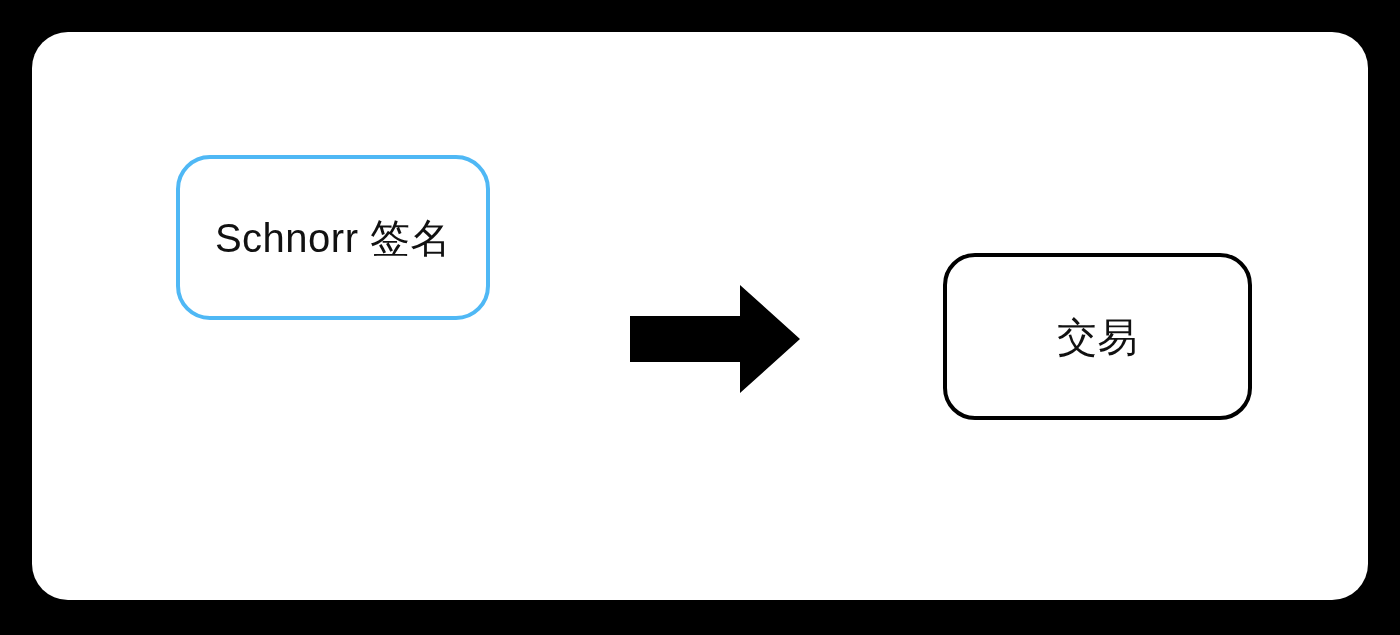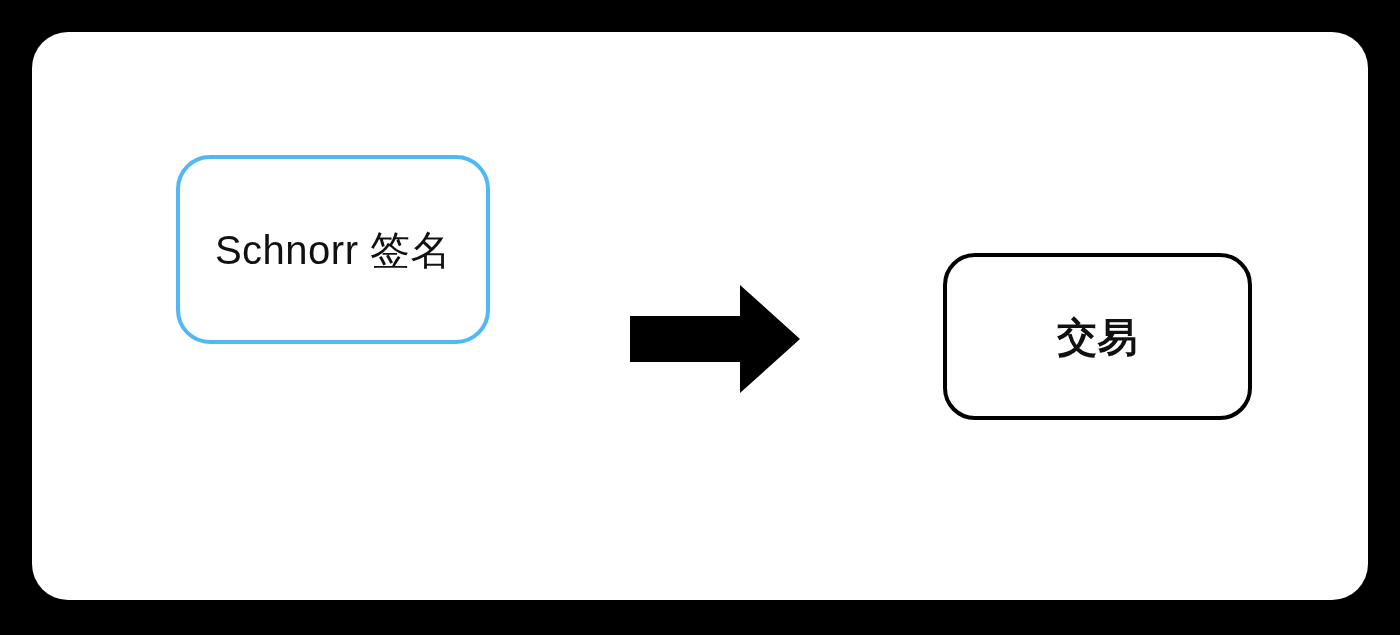--- a/index.html
+++ b/index.html
@@ -49,21 +49,21 @@
   .node-label {
     display: block;
     white-space: nowrap;
   }
 
   
   #node-schnorr {
     left: 144px;
     top: 123px;
     width: 314px;
-    height: 189px;
+    height: 165px;
     border: 4px solid #4FB8F5;
     border-radius: 34px;
     font-size: 40px;
   }
 
   
   #node-key {
     left: 144px;
     top: 320px;
     width: 314px;
@@ -75,21 +75,20 @@
 
   
   #node-transaction {
     left: 911px;
     top: 221px;
     width: 309px;
     height: 167px;
     border: 4px solid #000000;
     border-radius: 32px;
     font-size: 40px;
-    font-weight: bold;
   }
 
   
   #flow-arrow {
     position: absolute;
     left: 598px;
     top: 253px;
     width: 170px;
     height: 108px;
   }

